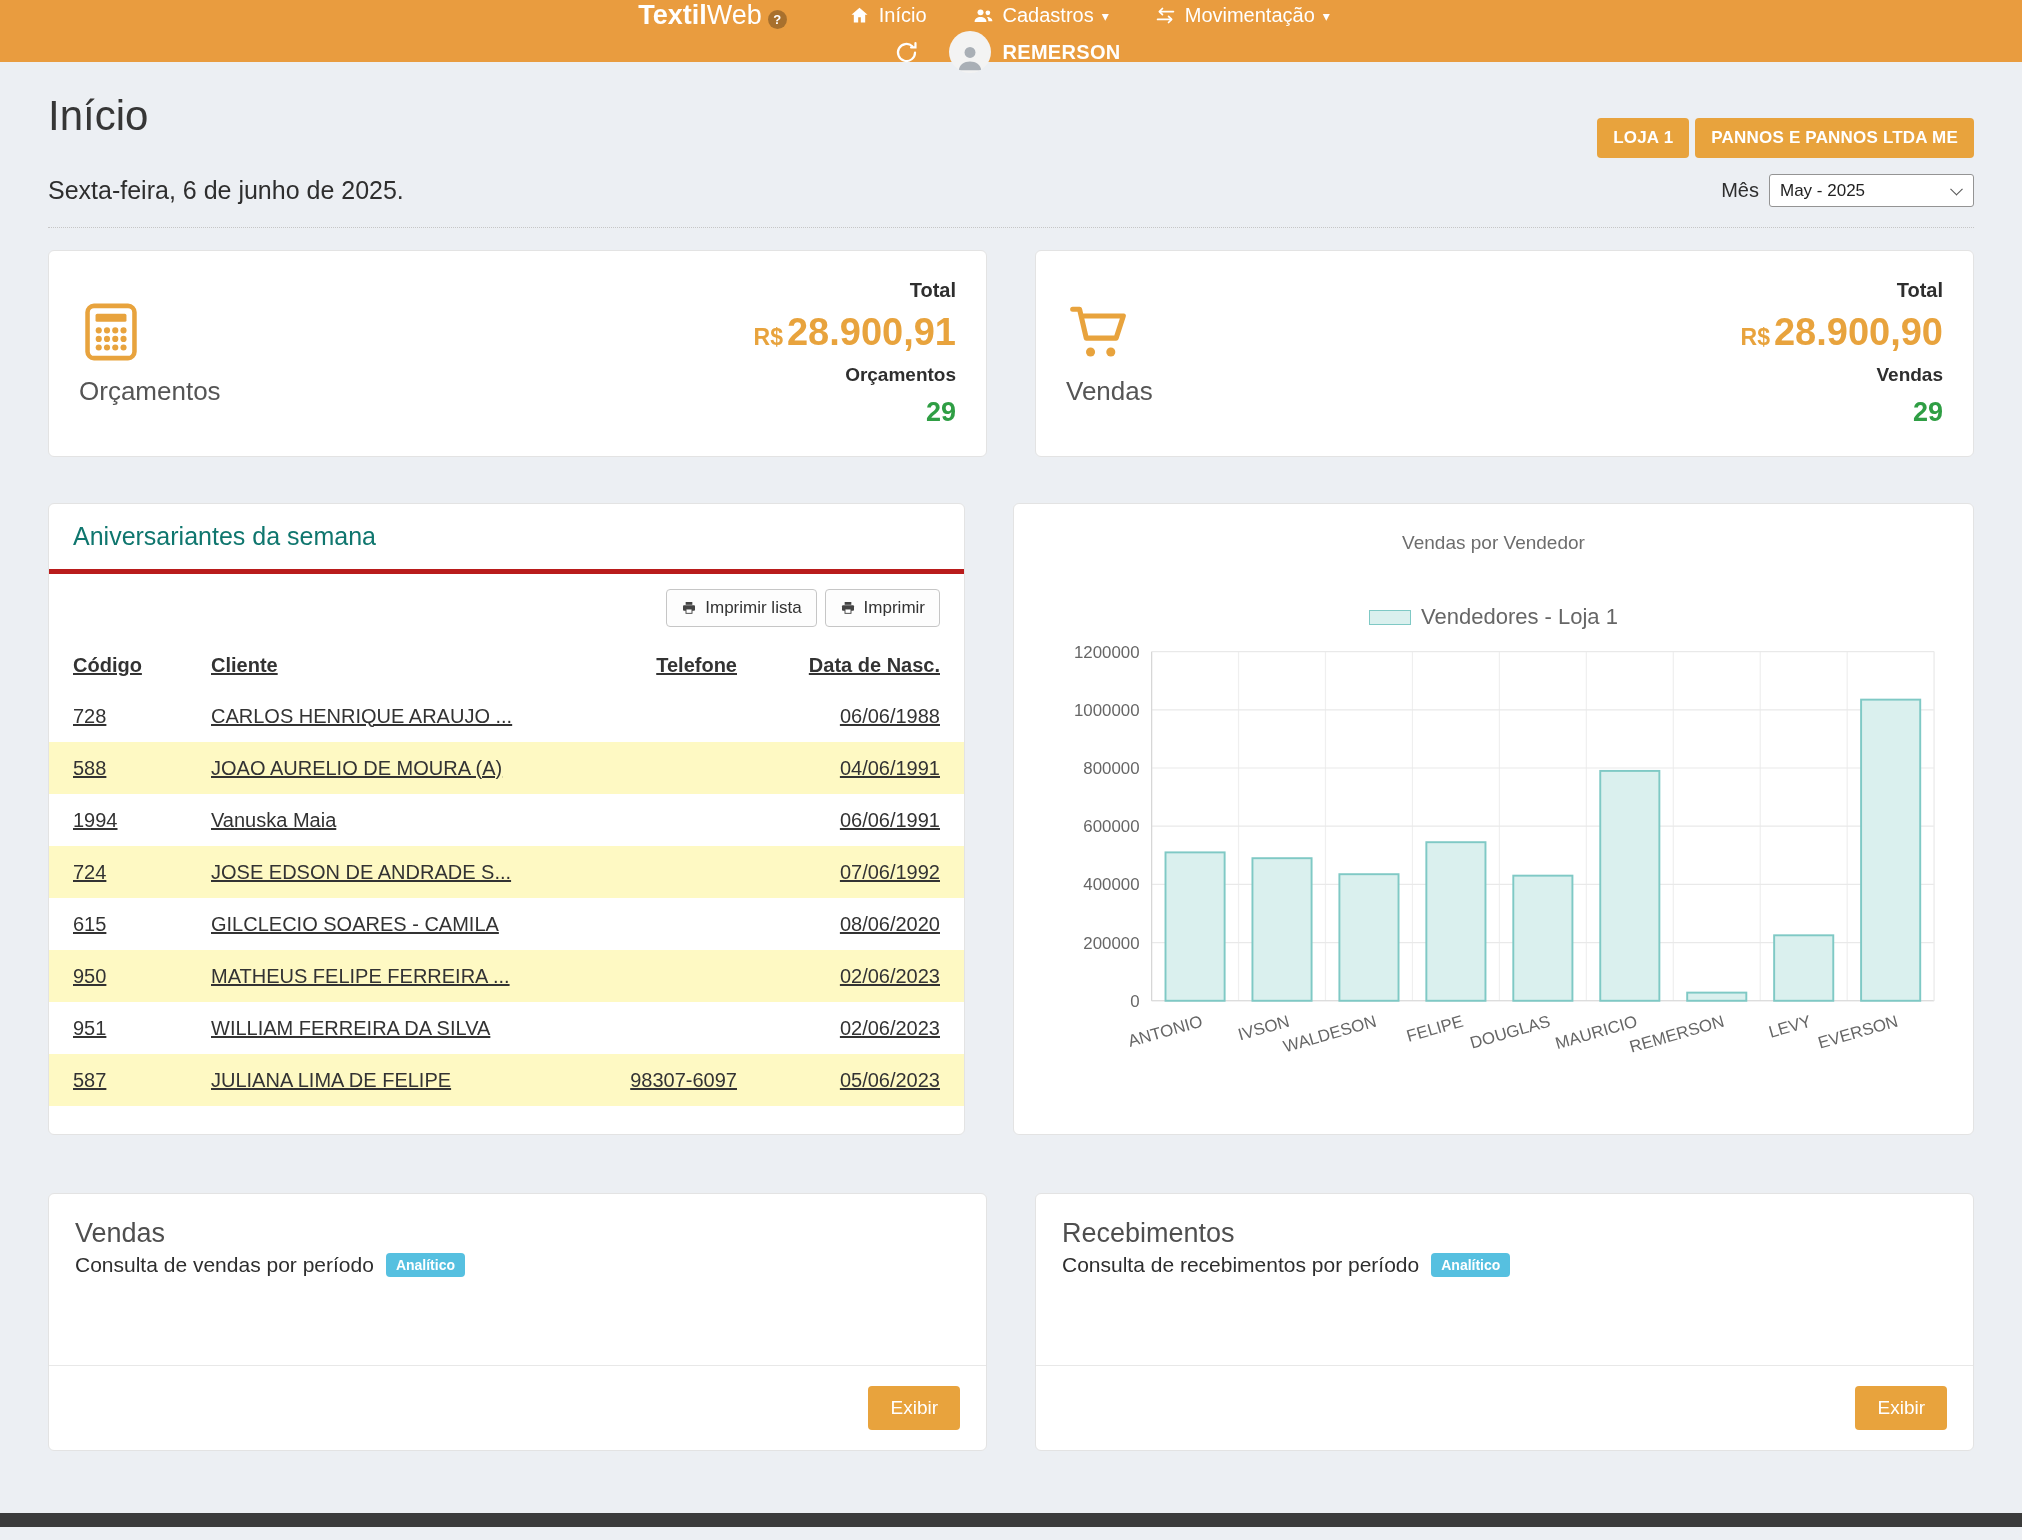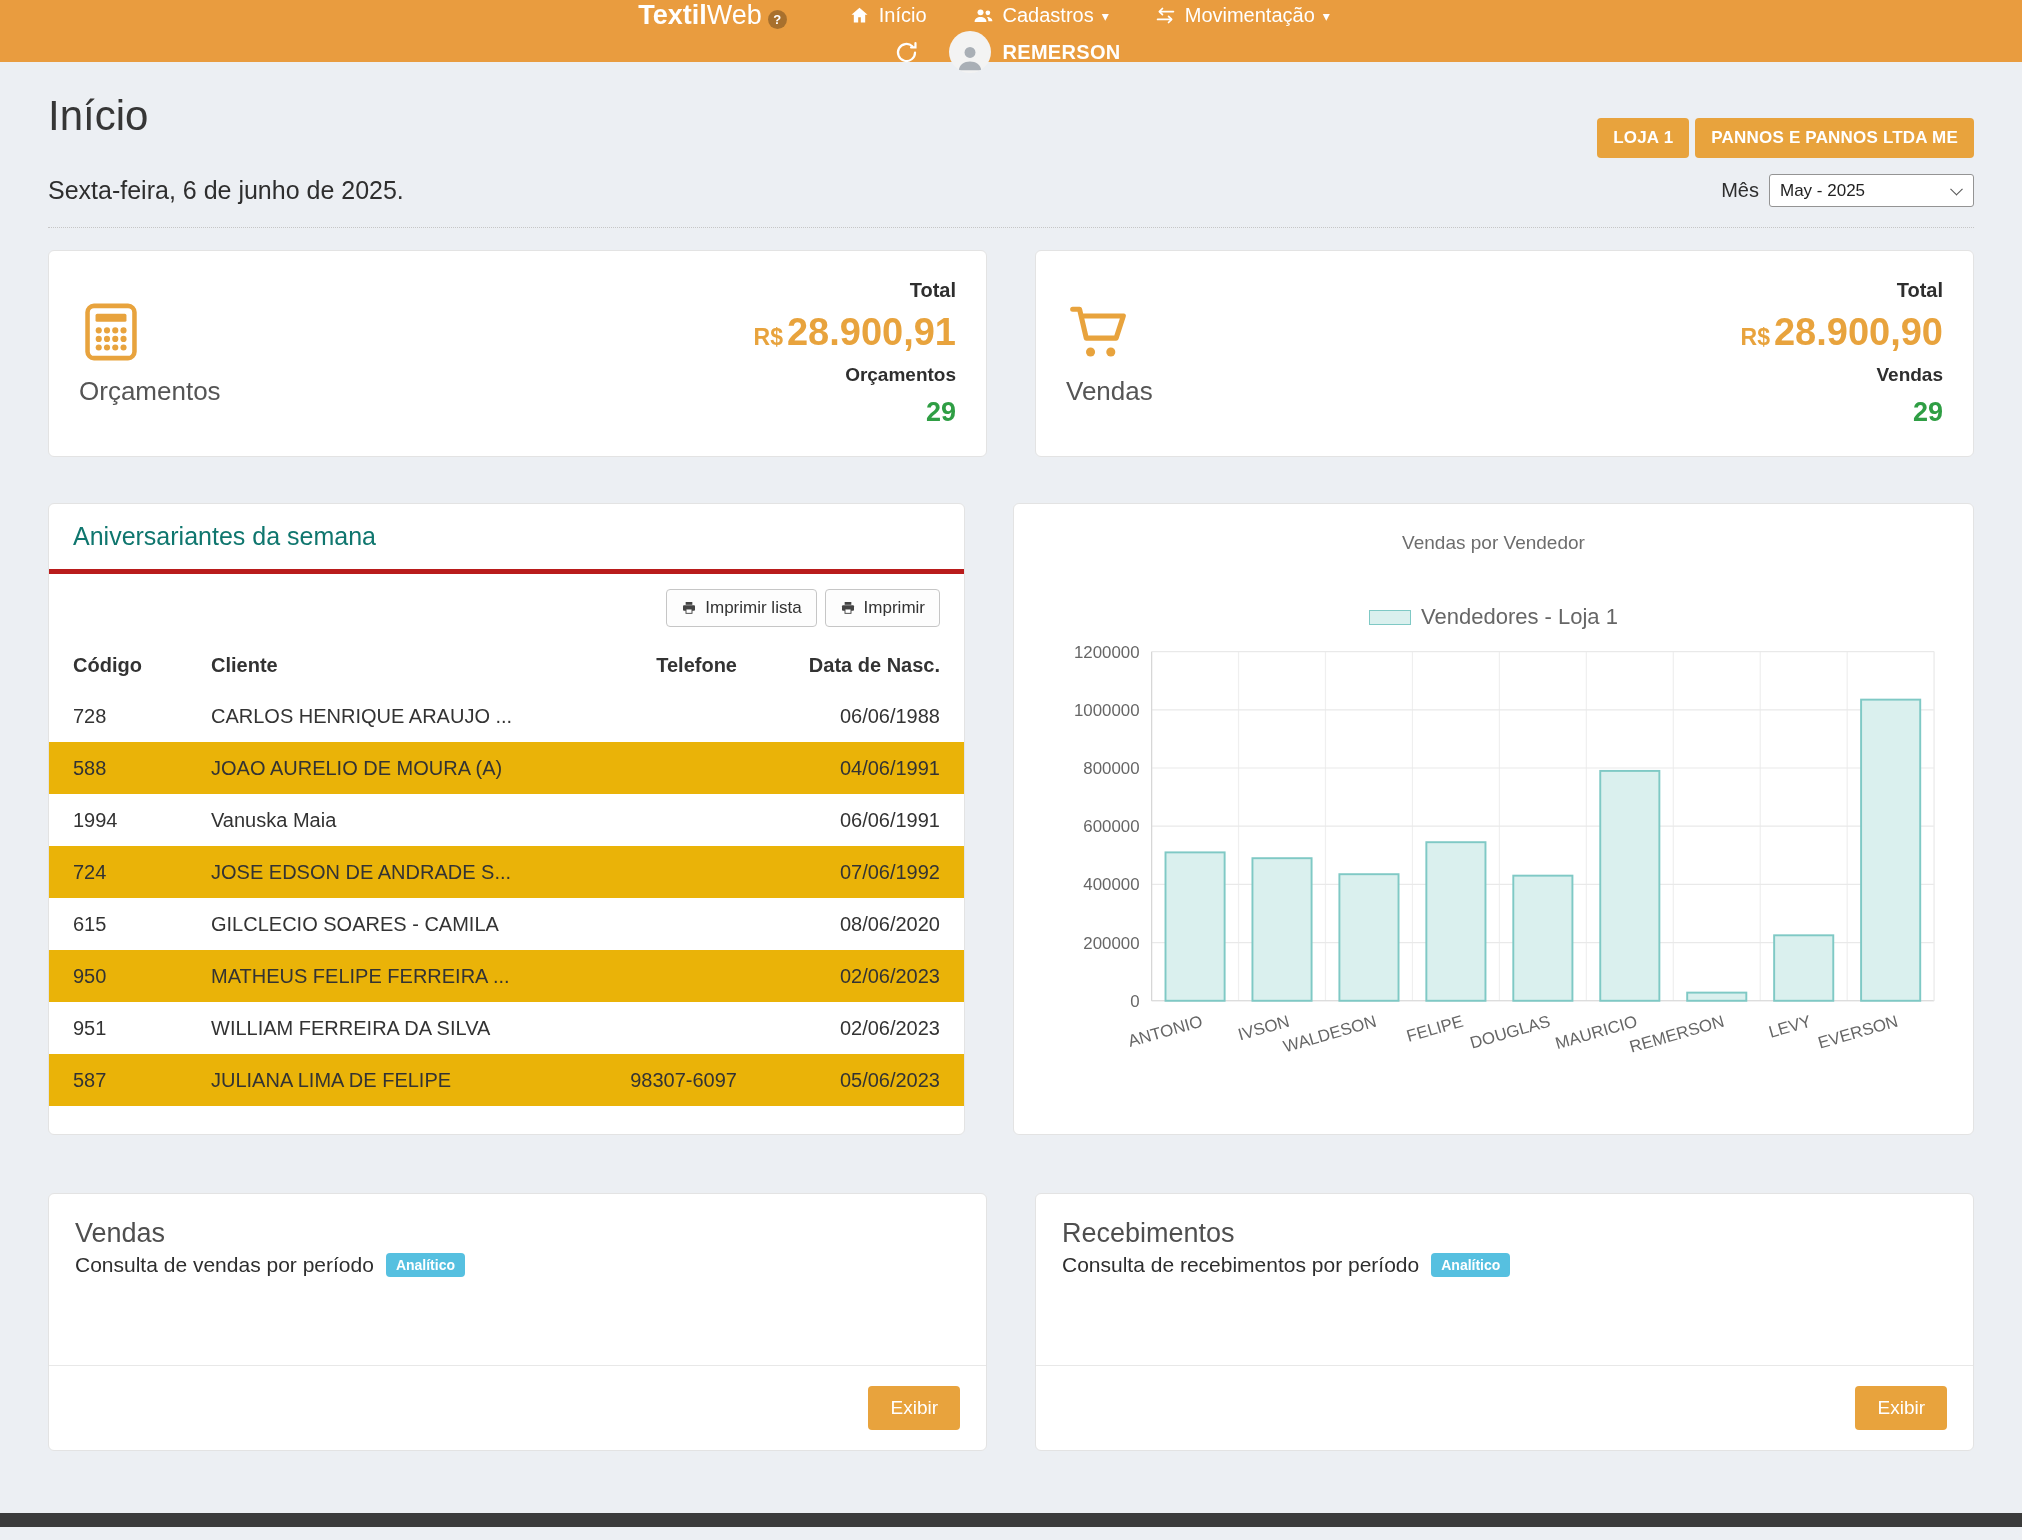--- a/index.html
+++ b/index.html
@@ -65,26 +65,26 @@
   
   .mid-row { display:flex; gap:48px; margin-top:46px; }
   .panel-birthdays { flex:1; height:632px; overflow:hidden; display:flex; flex-direction:column; }
   .pb-title { font-size:25px; color:#0f766e; padding:18px 24px; border-bottom:5px solid #b91c1c; }
   .pb-toolbar { display:flex; justify-content:flex-end; gap:8px; padding:15px 24px 13px; }
   .btn-light { display:flex; align-items:center; gap:8px; background:#fdfdfd; border:1px solid #c6c6c6; border-radius:4px; font-size:17px; color:#333; padding:8px 14px; font-family:inherit; cursor:pointer; }
   .btn-light svg { width:16px; height:16px; display:block; color:#444; }
   .thead, .trow { display:flex; align-items:center; }
   .thead { font-weight:700; font-size:20px; height:50px; }
   .trow { height:52px; font-size:20px; cursor:pointer; }
-  .tcell { padding:0 12px; white-space:nowrap; overflow:hidden; }
+  .tcell { padding:0 12px; white-space:nowrap; overflow:hidden;text-decoration:underline; }
   .c-codigo { width:150px; padding-left:24px; }
   .c-cliente { flex:1; }
   .c-telefone { width:235px; text-align:right; }
   .c-nasc { width:215px; text-align:right; padding-right:24px; }
-  .trow.striped { background:#eab308; }
+  .trow.striped { background:#fef9c3; }
   .trow.selected { background:#E9AF63; color:#fff; }
 
   .panel-chart { flex:1; height:632px; padding:18px 22px; }
   .chart-title { text-align:center; font-size:19px; color:#6d6d6d; margin-top:10px; }
   .chart-legend { display:flex; align-items:center; justify-content:center; gap:10px; margin-top:50px; }
   .legend-swatch { width:42px; height:15px; background:#daf0ee; border:1px solid #8fcbc7; }
   .legend-label { font-size:22px; color:#666; }
   svg.chart { width:100%; display:block; margin-top:12px; }
 
   

